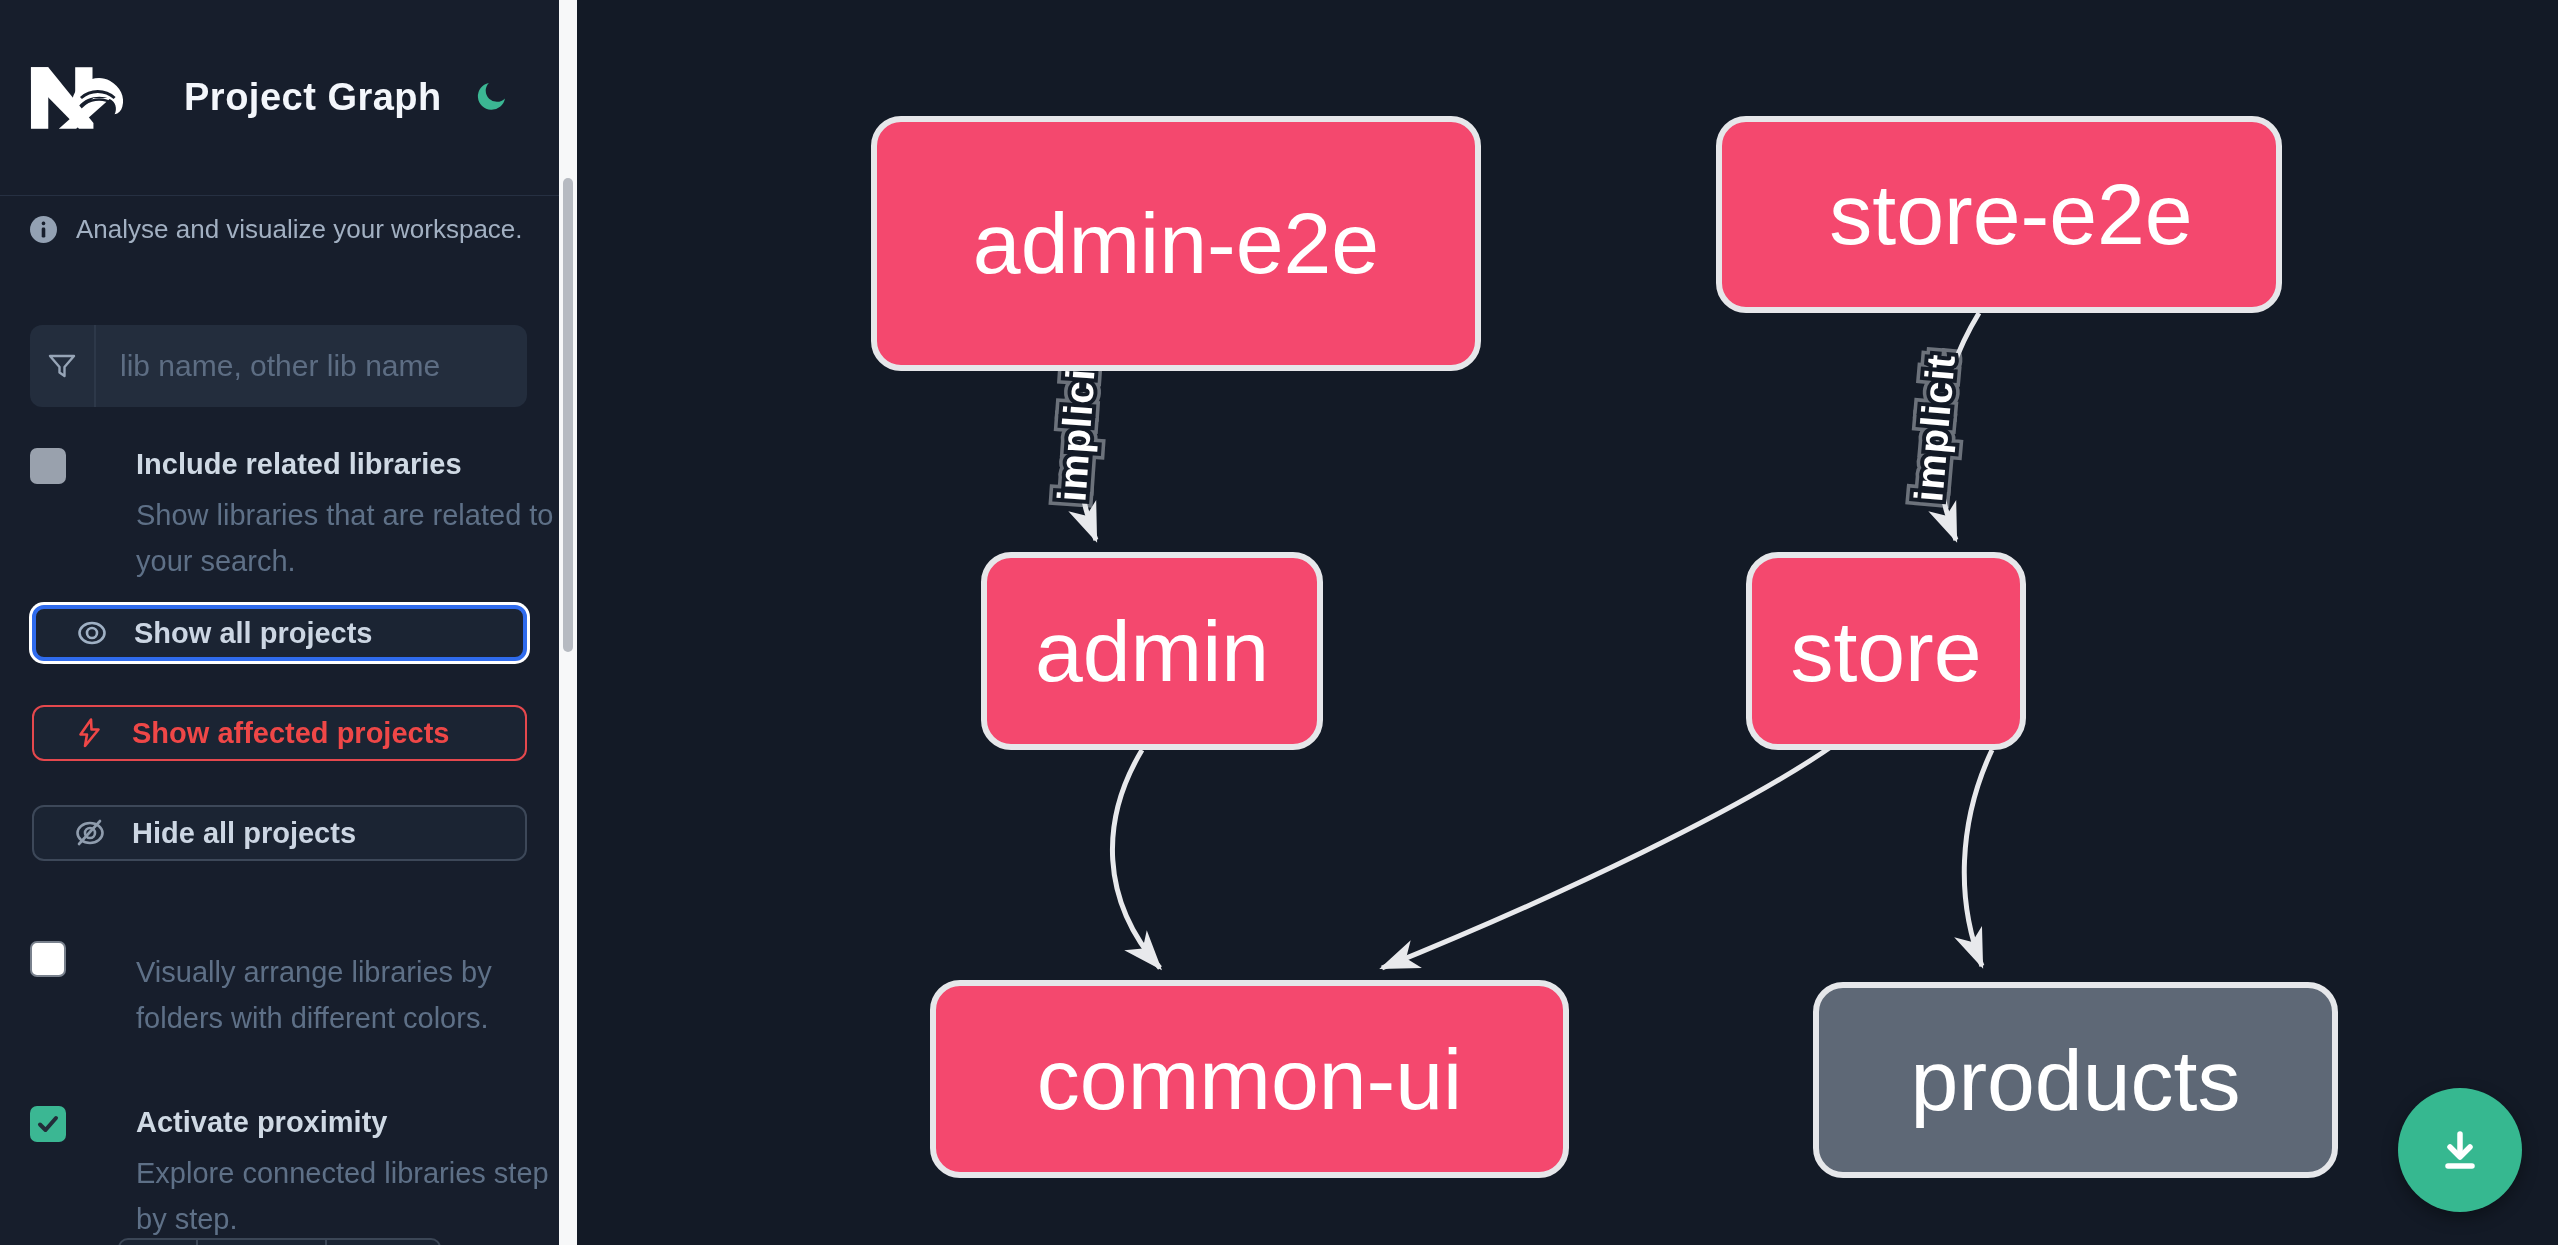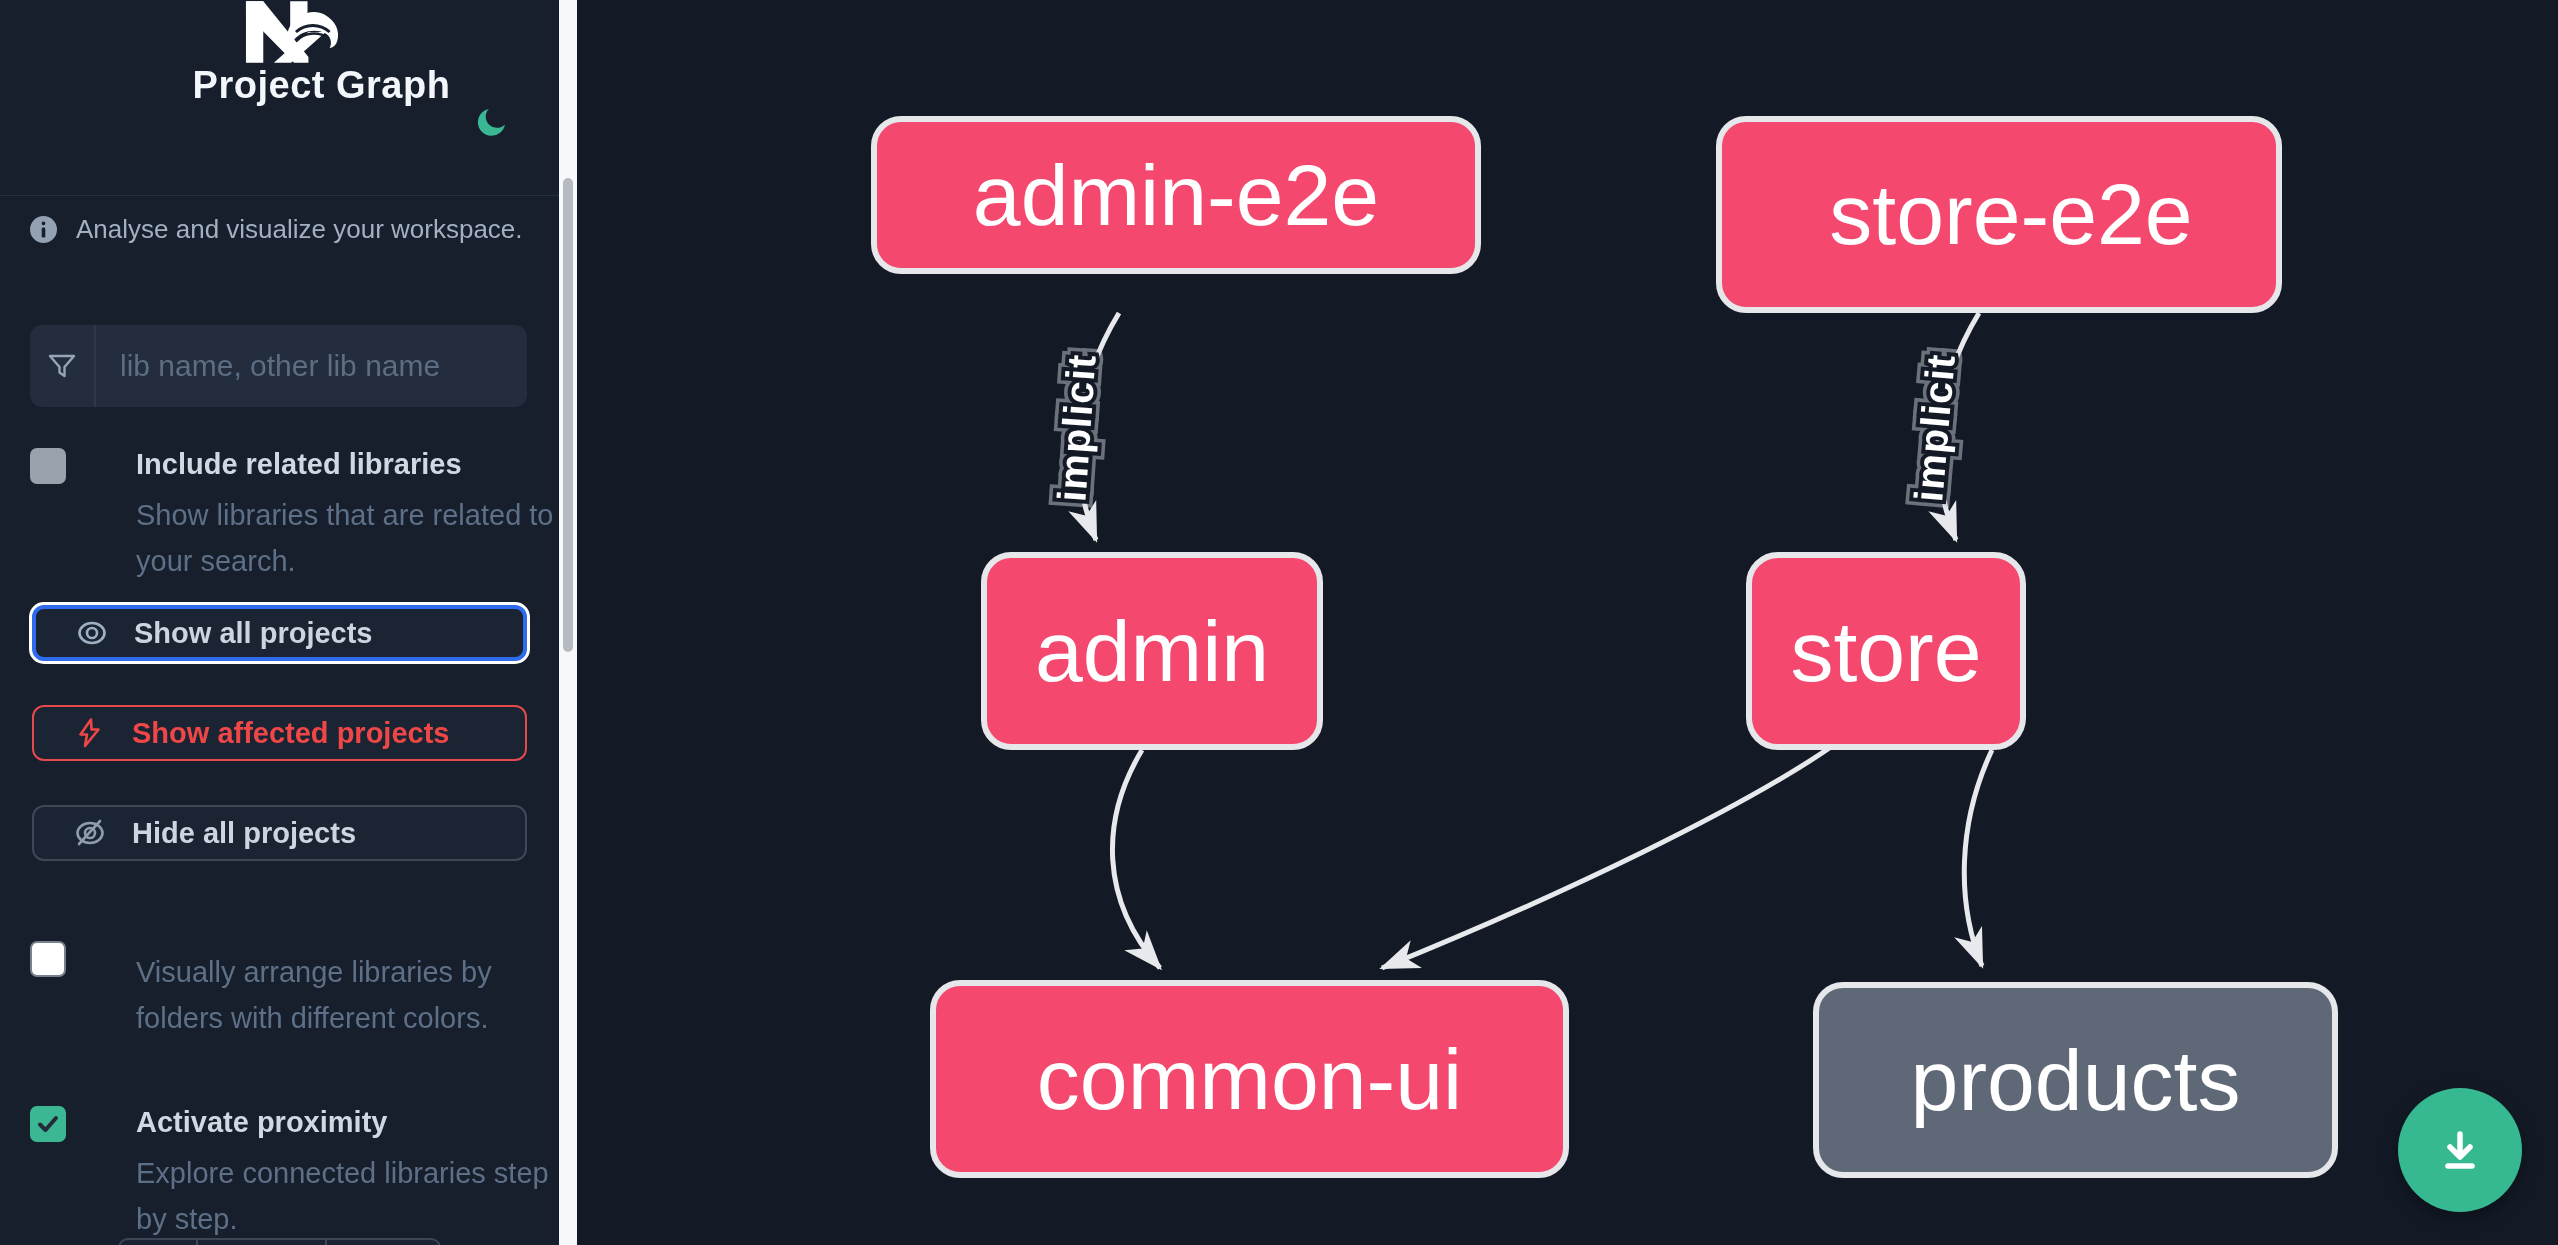--- a/index.html
+++ b/index.html
@@ -11,35 +11,35 @@
   .edge{fill:none;stroke:#e8e9ec;stroke-width:5px;}
   .elbl{font-size:40px;font-weight:700;text-anchor:middle;dominant-baseline:middle;letter-spacing:1px;}
   .elbl-halo{fill:none;stroke:#d9dde3;stroke-width:15px;opacity:.45;}
   .elbl-stroke{fill:none;stroke:#131a26;stroke-width:8px;}
   .elbl-fill{fill:#ffffff;}
 
   .node{position:absolute;z-index:2;display:flex;align-items:center;justify-content:center;
         background:#f4486e;border:6px solid #e6e7ea;border-radius:30px;color:#fff;
         font-size:86px;font-weight:400;letter-spacing:0;cursor:pointer;}
   .node.gray{background:#5e6876;}
-  .n-admin-e2e{left:871px;top:116px;width:610px;height:158px;}
+  .n-admin-e2e{left:871px;top:116px;width:610px;height:255px;}
   .n-store-e2e{left:1716px;top:116px;width:566px;height:197px;padding-left:24px;}
   .n-admin{left:981px;top:552px;width:342px;height:198px;}
   .n-store{left:1746px;top:552px;width:280px;height:198px;border-radius:32px;}
   .n-common-ui{left:930px;top:980px;width:639px;height:198px;}
   .n-products{left:1813px;top:982px;width:525px;height:196px;}
 
   
   #sidebar{position:absolute;left:0;top:0;width:577px;height:1245px;z-index:3;}
   #sidebar .content{position:absolute;left:0;top:0;width:559px;height:1245px;background:#171e2c;}
   #sb-scroll{position:absolute;left:559px;top:0;width:18px;height:1245px;background:#f7f8f9;}
   #sb-thumb{position:absolute;left:4px;top:178px;width:10px;height:474px;border-radius:5px;background:#b6bac1;}
 
   .sb-header{position:absolute;left:0;top:0;width:559px;height:196px;display:flex;align-items:center;
-             border-bottom:1px solid #263042;padding:0 0 0 30px;flex-direction:column;}
+             border-bottom:1px solid #263042;padding:0 0 0 30px;}
   .sb-title{margin-left:54px;font-size:38px;font-weight:700;color:#f3f6fb;letter-spacing:.5px;}
   .moon{margin-left:auto;margin-right:54px;}
 
   .info-row{position:absolute;left:30px;top:214px;display:flex;align-items:center;gap:19px;}
   .info-text{font-size:26px;color:#a2b0c2;}
 
   .search{position:absolute;left:30px;top:325px;width:497px;height:82px;background:#232d3d;
           border-radius:12px;display:flex;align-items:center;}
   .search .funnel-cell{width:66px;height:100%;display:flex;align-items:center;justify-content:center;
           border-right:2px solid #2d3849;}

